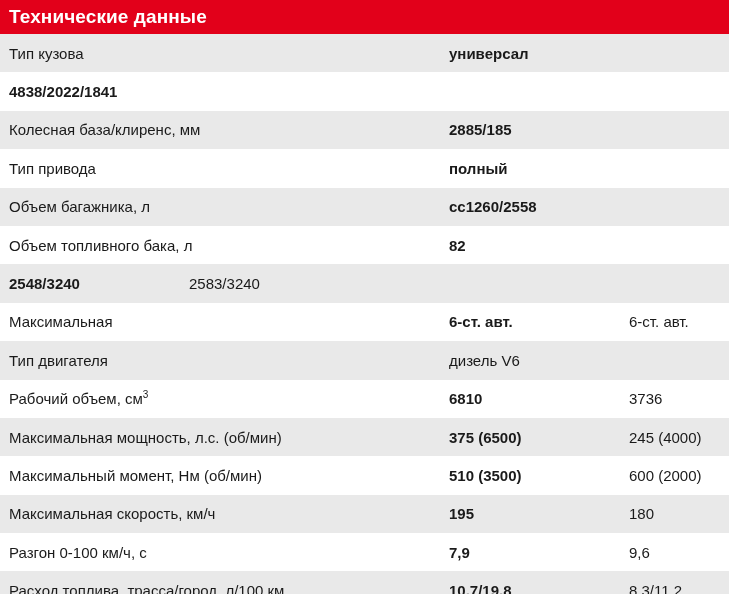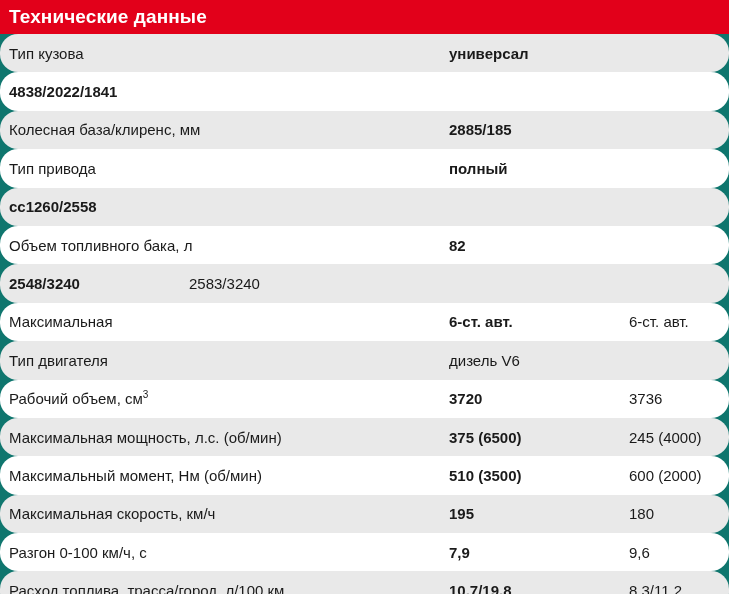--- a/index.html
+++ b/index.html
@@ -10,21 +10,21 @@
   body {
     font-family: "Liberation Sans", sans-serif;
     width: 729px;
     height: 594px;
     overflow: hidden;
   }
   .spec-sheet {
     width: 729px;
     height: 594px;
     box-sizing: border-box;
-    background: #0f766e;
+    background: #fef9c3;
     display: flex;
     flex-direction: column;
   }
   .spec-title {
     background: #e2001a;
     color: #ffffff;
     font-size: 19px;
     font-weight: bold;
     line-height: 34px;
     height: 34px;
@@ -39,21 +39,20 @@
     flex-direction: column;
   }
   .spec-row {
     display: flex;
     align-items: center;
     height: 38.4px;
     box-sizing: border-box;
     padding-left: 9px;
     font-size: 15px;
     color: #1a1a1a;
-    border-radius: 18px;
   }
   .spec-row.odd {
     background: #e9e9e9;
   }
   .spec-row.even {
     background: #ffffff;
   }
   .cell-label {
     flex: 0 0 440px;
     font-weight: normal;
@@ -97,20 +96,21 @@
         <div class="cell-label">Колесная база/клиренс, мм</div>
         <div class="cell-val">2885/185</div>
         <div class="cell-val2"></div>
       </div>
       <div class="spec-row even">
         <div class="cell-label">Тип привода</div>
         <div class="cell-val">полный</div>
         <div class="cell-val2"></div>
       </div>
       <div class="spec-row odd">
+        <div class="cell-label">Объем багажника, л</div>
         <div class="cell-val">сc1260/2558</div>
         <div class="cell-val2"></div>
       </div>
       <div class="spec-row even">
         <div class="cell-label">Объем топливного бака, л</div>
         <div class="cell-val">82</div>
         <div class="cell-val2"></div>
       </div>
       <div class="spec-row odd">
         <div class="cell-val">2548/3240</div>
@@ -120,21 +120,21 @@
         <div class="cell-label">Максимальная</div>
         <div class="cell-val">6-ст. авт.</div>
         <div class="cell-val2">6-ст. авт.</div>
       </div>
       <div class="spec-row odd">
         <div class="cell-label">Тип двигателя</div>
         <div class="cell-val2">дизель V6</div>
       </div>
       <div class="spec-row even">
         <div class="cell-label">Рабочий объем, см<sup>3</sup></div>
-        <div class="cell-val">3720</div>
+        <div class="cell-val">6810</div>
         <div class="cell-val2">3736</div>
       </div>
       <div class="spec-row odd">
         <div class="cell-label">Максимальная мощность, л.с. (об/мин)</div>
         <div class="cell-val">375 (6500)</div>
         <div class="cell-val2">245 (4000)</div>
       </div>
       <div class="spec-row even">
         <div class="cell-label">Максимальный момент, Нм (об/мин)</div>
         <div class="cell-val">510 (3500)</div>

